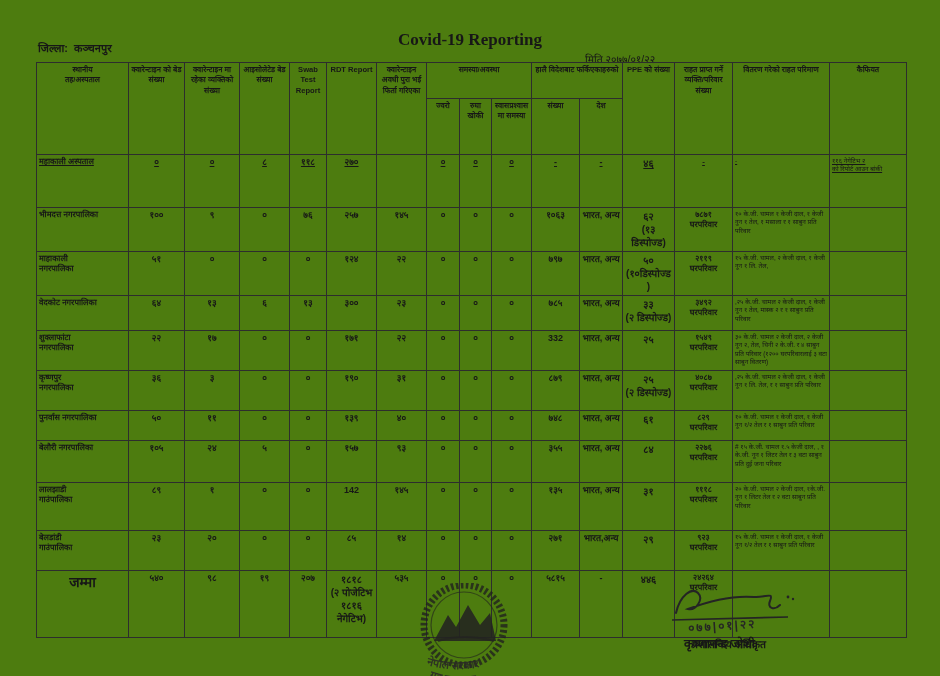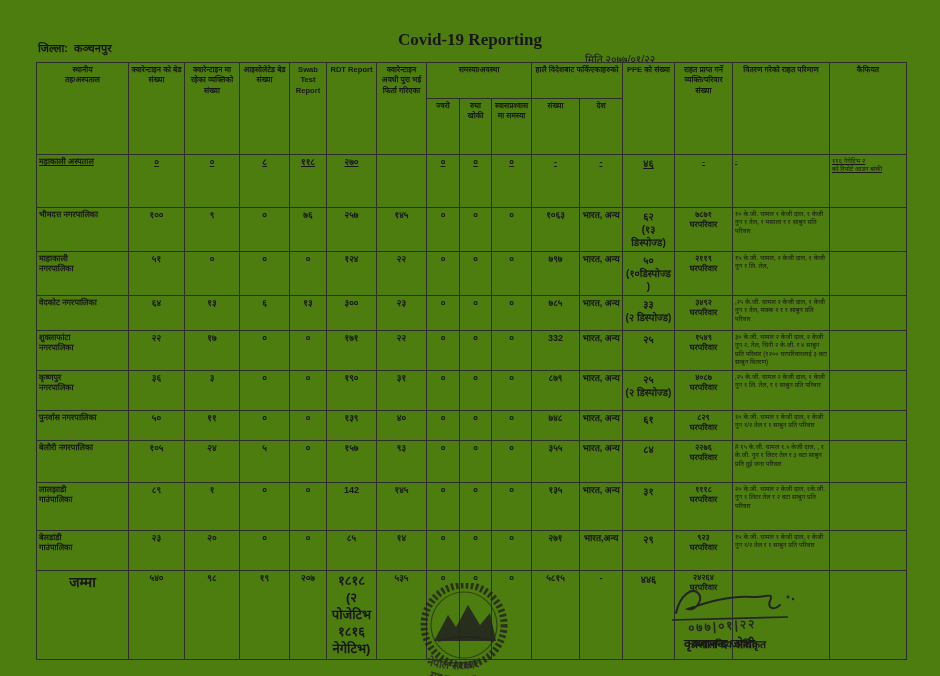--- a/index.html
+++ b/index.html
@@ -20,21 +20,21 @@
   .report tbody td{font-size:9px;font-weight:600;text-align:center;line-height:1.3;}
   .report tbody td:first-child{text-align:left;font-size:8px;}
   .report tbody td:nth-child(15),.report tbody td:nth-child(16){text-align:left;font-size:6.4px;font-weight:500;line-height:1.3;}
   .report tbody td:nth-child(14){font-size:8px;}
   .report tbody td:nth-child(13){font-size:10px;}
   tr.r0 td{height:48px;text-decoration:underline;} tr.r1 td{height:34px;} tr.r2 td{height:33px;} tr.r3 td{height:30px;}
   tr.r4 td{height:35px;} tr.r5 td{height:35px;} tr.r6 td{height:25px;margin-left:42px;} tr.r7 td{height:37px;}
   tr.r8 td{height:43px;} tr.r9 td{height:35px;} tr.r10 td{height:62px;}
   tr.total-row td{font-weight:bold;}
   tr.total-row td:first-child{text-align:center;font-size:14px;}
-  tr.total-row td:nth-child(6){font-size:13px;}
+  tr.total-row td:nth-child(6){font-size:10px;}
   col.c0{width:92px;} col.c1{width:56px;} col.c2{width:55px;} col.c3{width:50px;}
   col.c4{width:37px;} col.c5{width:50px;} col.c6{width:50px;} col.c7{width:33px;}
   col.c8{width:32px;} col.c9{width:40px;} col.c10{width:48px;} col.c11{width:43px;}
   col.c12{width:52px;} col.c13{width:58px;} col.c14{width:97px;} col.c15{width:77px;}
 
   .stamp{position:absolute;left:398px;top:583px;}
   .sig-block{position:absolute;left:660px;top:583px;width:200px;}
   .sig-svg{position:absolute;left:10px;top:0;}
   .sig-date{position:absolute;left:28px;top:34px;font-size:12px;font-weight:bold;letter-spacing:2px;
             transform:rotate(-4deg);color:#252525;}

